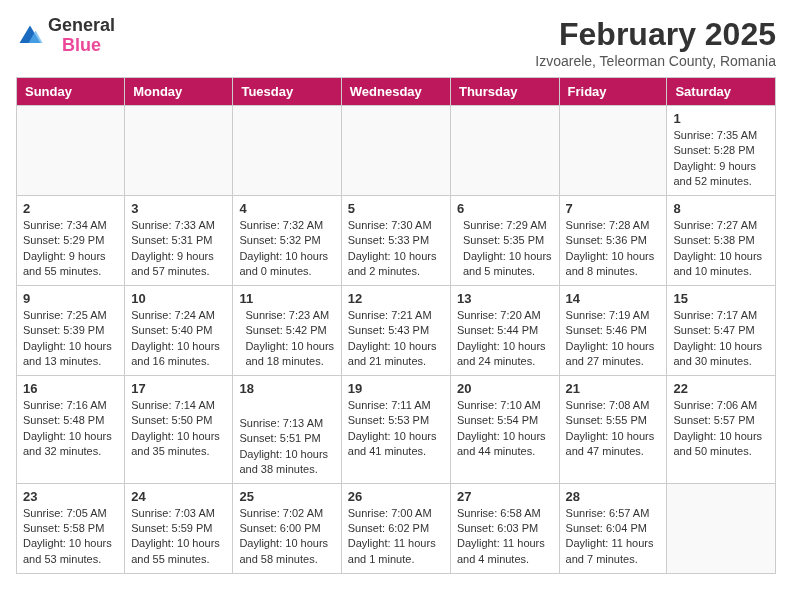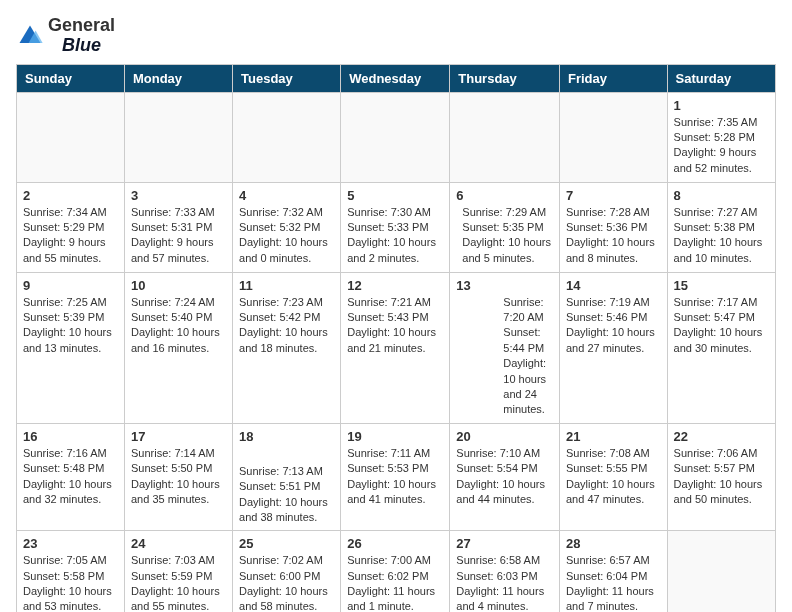--- a/index.html
+++ b/index.html
@@ -27,22 +27,21 @@
       align-items: center;
     }
     .logo-general {
       font-size: 18px;
       font-weight: bold;
       color: #333;
     }
     .logo-blue {
       font-size: 18px;
       font-weight: bold;
-      color: #0f172a;
-      font-style: italic;
+      color: #ec4899;
     }
     .logo-icon {
       width: 28px;
       height: 28px;
       margin-right: 4px;
     }
     .title-area {
       text-align: right;
     }
     .month-title {
@@ -53,21 +52,21 @@
     .subtitle {
       font-size: 14px;
       color: #555;
     }
     .calendar {
       width: 100%;
       border-collapse: collapse;
       border: 1px solid #ccc;
     }
     .calendar th {
-      background-color: #0c4a6e;
+      background-color: #be185d;
       color: #fff;
       text-align: left;
       padding: 6px 8px;
       font-size: 13px;
       border: 1px solid #ccc;
     }
     .calendar td {
       vertical-align: top;
       padding: 5px 6px;
       border: 1px solid #ccc;
@@ -102,20 +101,24 @@
   <div class="logo">
     <svg class="logo-icon" viewBox="0 0 40 40">
       <polygon points="20,5 35,30 5,30" fill="#1a6bbf"></polygon>
       <polygon points="28,12 38,30 18,30" fill="#5ab0f0" opacity="0.7"></polygon>
     </svg>
     <div class="logo-text">
       <span class="logo-general">General</span>
       <span class="logo-blue">Blue</span>
     </div>
   </div>
+  <div class="title-area">
+    <div class="month-title">February 2025</div>
+    <div class="subtitle">Izvoarele, Teleorman County, Romania</div>
+  </div>
 </div>
 
 <table class="calendar">
   <thead>
     <tr>
     <th>Sunday</th>
         <th>Monday</th>
         <th>Tuesday</th>
         <th>Wednesday</th>
         <th>Thursday</th>
@@ -190,33 +193,33 @@
 Daylight: 10 hours and 13 minutes.</div>
         </td>
         <td>
           <span class="day-num">10</span>
           <div class="day-info" style="white-space: pre-line;">Sunrise: 7:24 AM
 Sunset: 5:40 PM
 Daylight: 10 hours and 16 minutes.</div>
         </td>
         <td>
           <span class="day-num">11</span>
-          <div class="day-info" style="white-space: pre-line;">Sunrise: 7:23 AM
+          <div class="day-info" style="white-space: pre-line; margin-left: 6px;">Sunrise: 7:23 AM
 Sunset: 5:42 PM
 Daylight: 10 hours and 18 minutes.</div>
         </td>
         <td>
           <span class="day-num">12</span>
           <div class="day-info" style="white-space: pre-line;">Sunrise: 7:21 AM
 Sunset: 5:43 PM
 Daylight: 10 hours and 21 minutes.</div>
         </td>
         <td>
           <span class="day-num">13</span>
-          <div class="day-info" style="white-space: pre-line; margin-left: 47px;">Sunrise: 7:20 AM
+          <div class="day-info" style="white-space: pre-line;">Sunrise: 7:20 AM
 Sunset: 5:44 PM
 Daylight: 10 hours and 24 minutes.</div>
         </td>
         <td>
           <span class="day-num">14</span>
           <div class="day-info" style="white-space: pre-line;">Sunrise: 7:19 AM
 Sunset: 5:46 PM
 Daylight: 10 hours and 27 minutes.</div>
         </td>
         <td>

